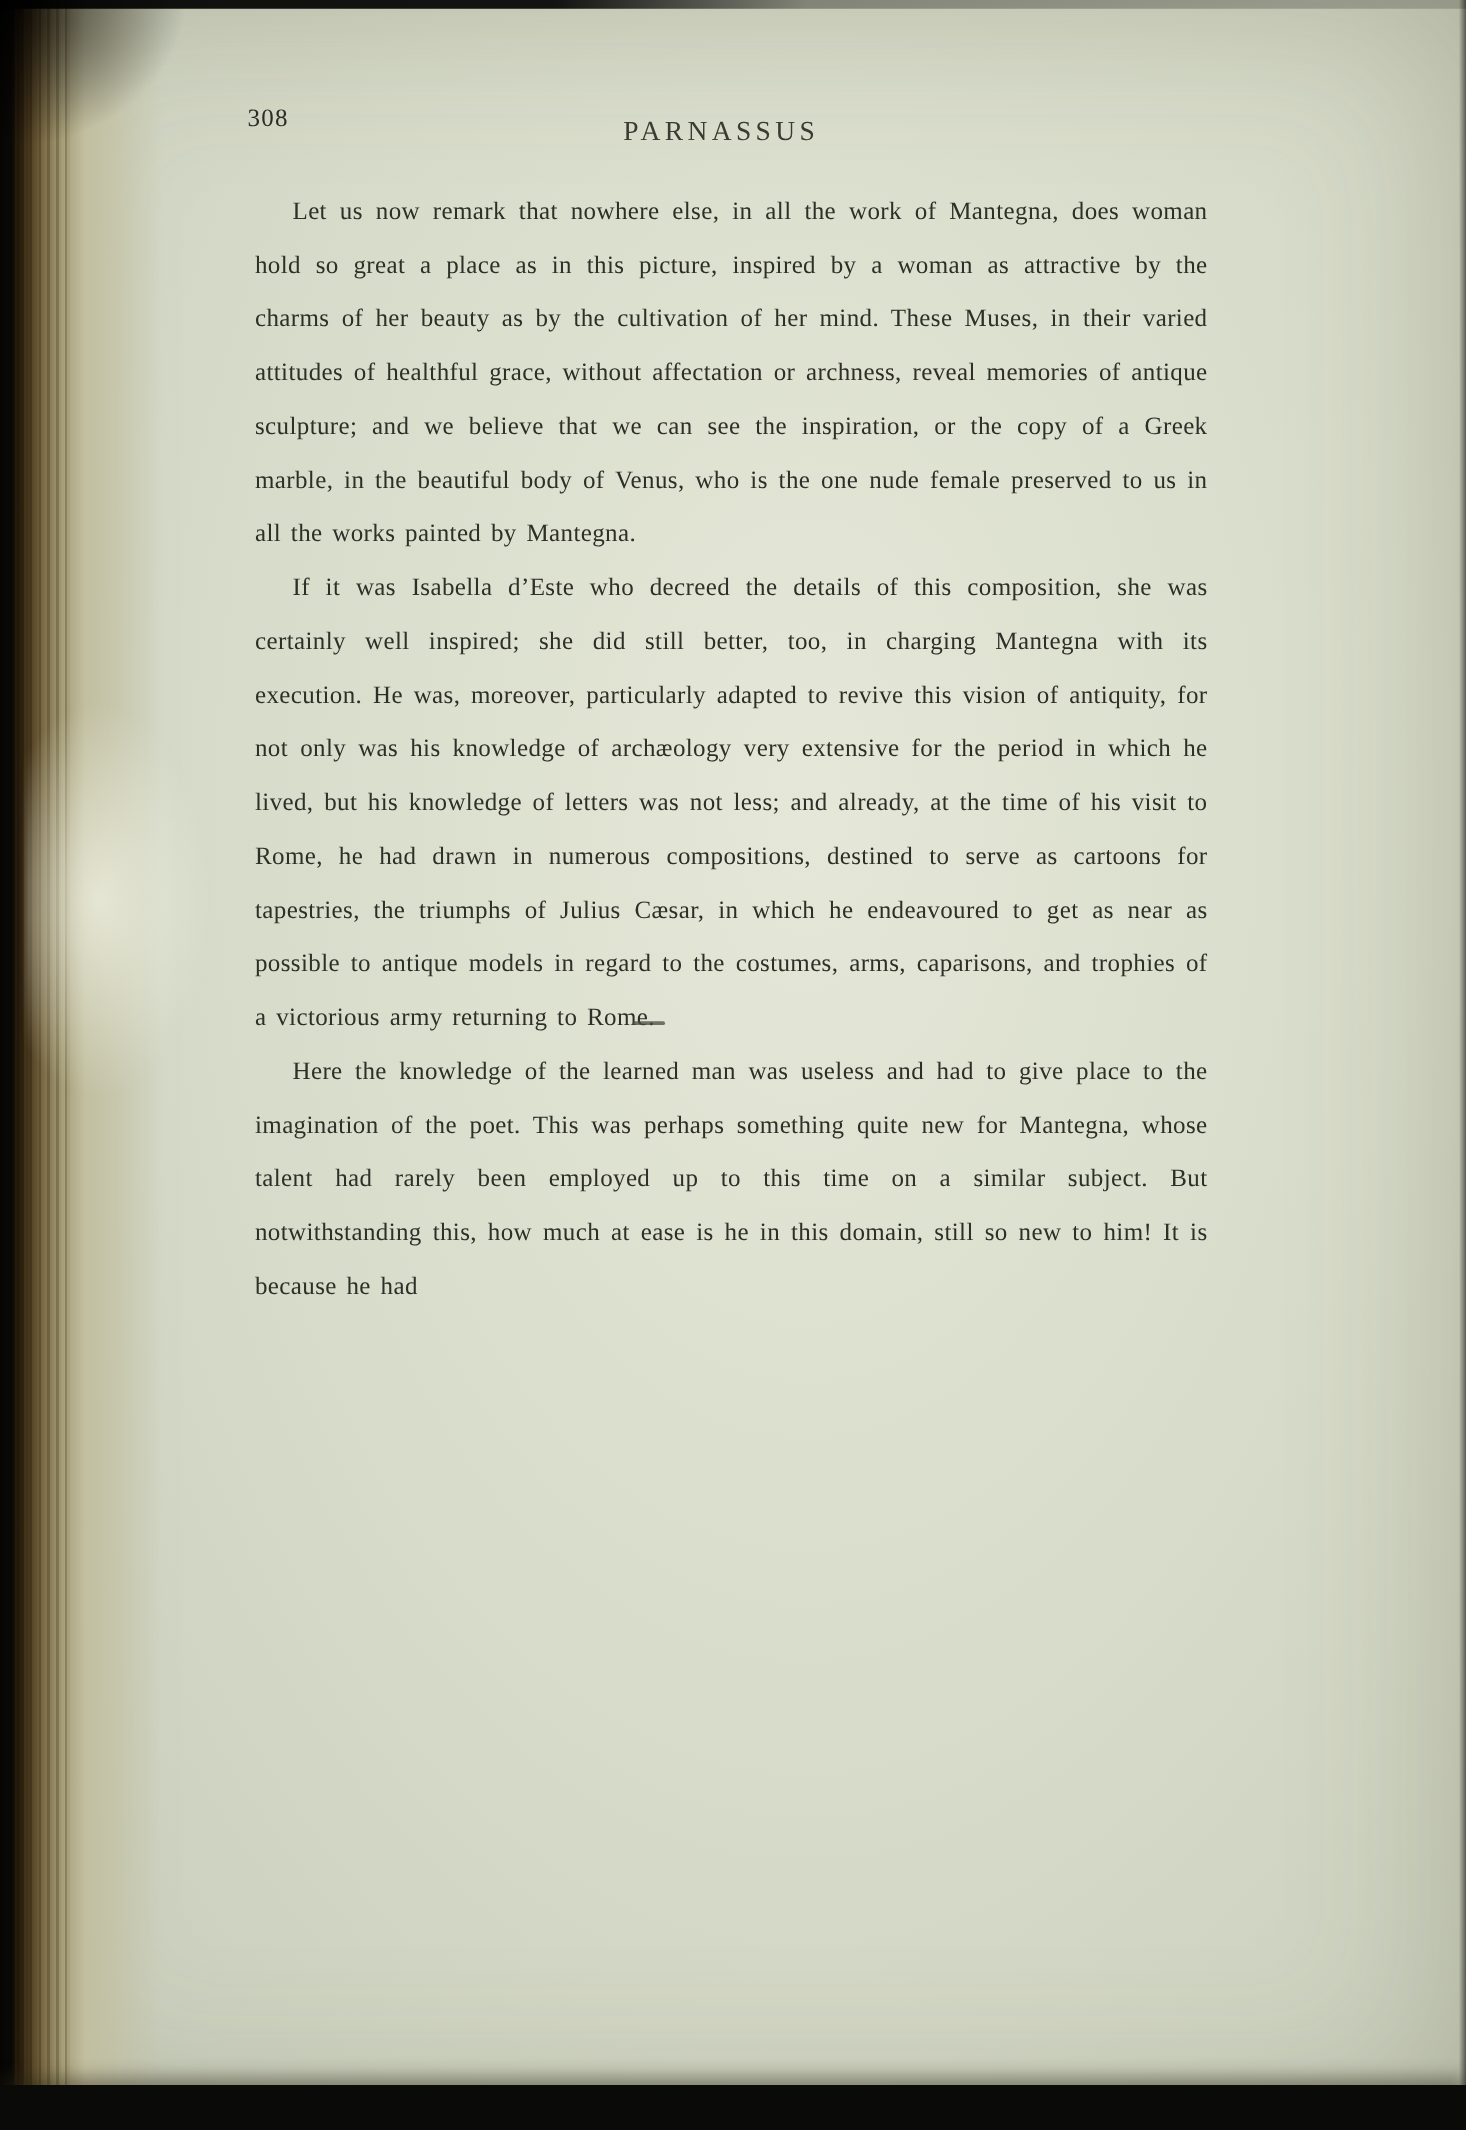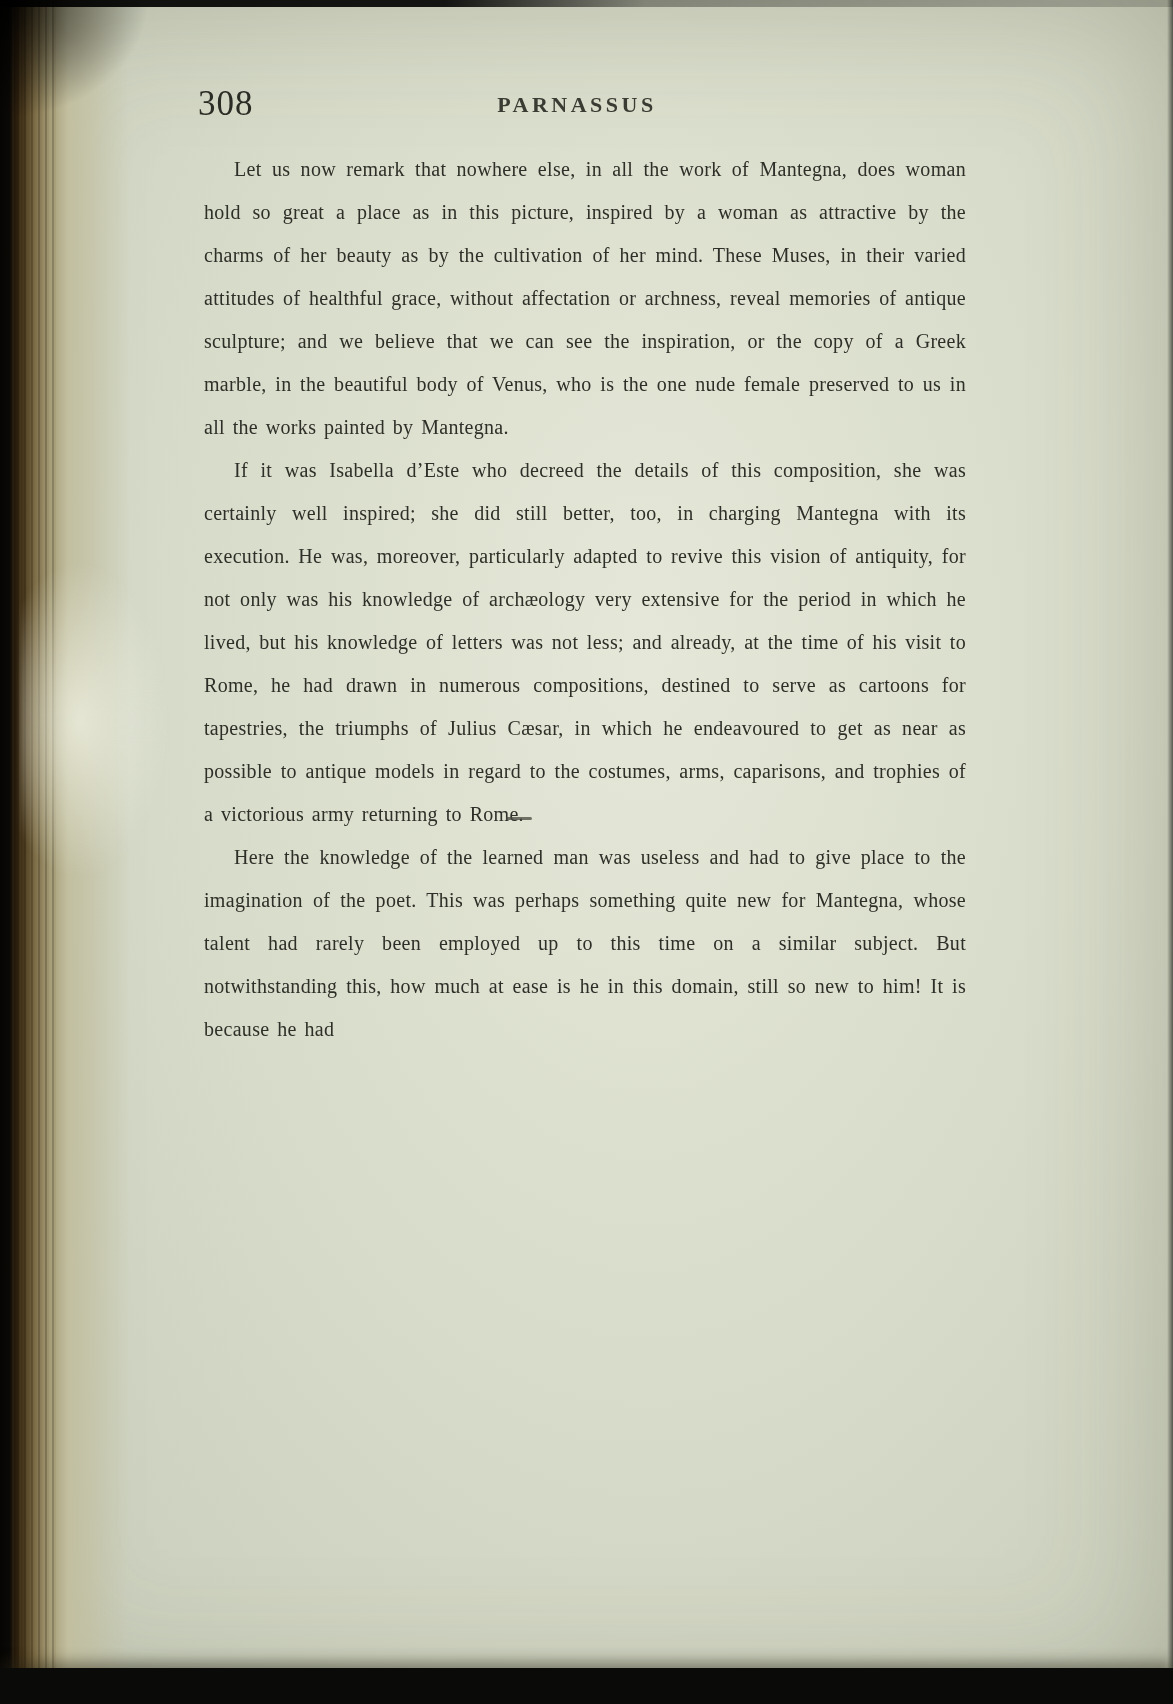--- a/index.html
+++ b/index.html
@@ -82,30 +82,30 @@
     width: 762px;
     color: #2e2f28;
   }
   .page-head {
     position: relative;
     height: 66px;
   }
   .page-number {
     position: absolute;
     left: -6px; top: 2px;
-    font-size: 35px;
+    font-size: 20px;
     letter-spacing: 1px;
     color: #2b2c25;
   }
   .running-header {
     position: absolute;
     left: 0; right: 16px; top: 10px;
     text-align: center;
     font-size: 22px;
-    font-weight: bold;
+    font-weight: normal;
     letter-spacing: 3.5px;
     color: #3a3b32;
   }
   .body-text p {
     margin: 0;
     font-size: 20px;
     line-height: 43px;
     text-align: justify;
     text-indent: 30px;
     word-spacing: 2.5px;

